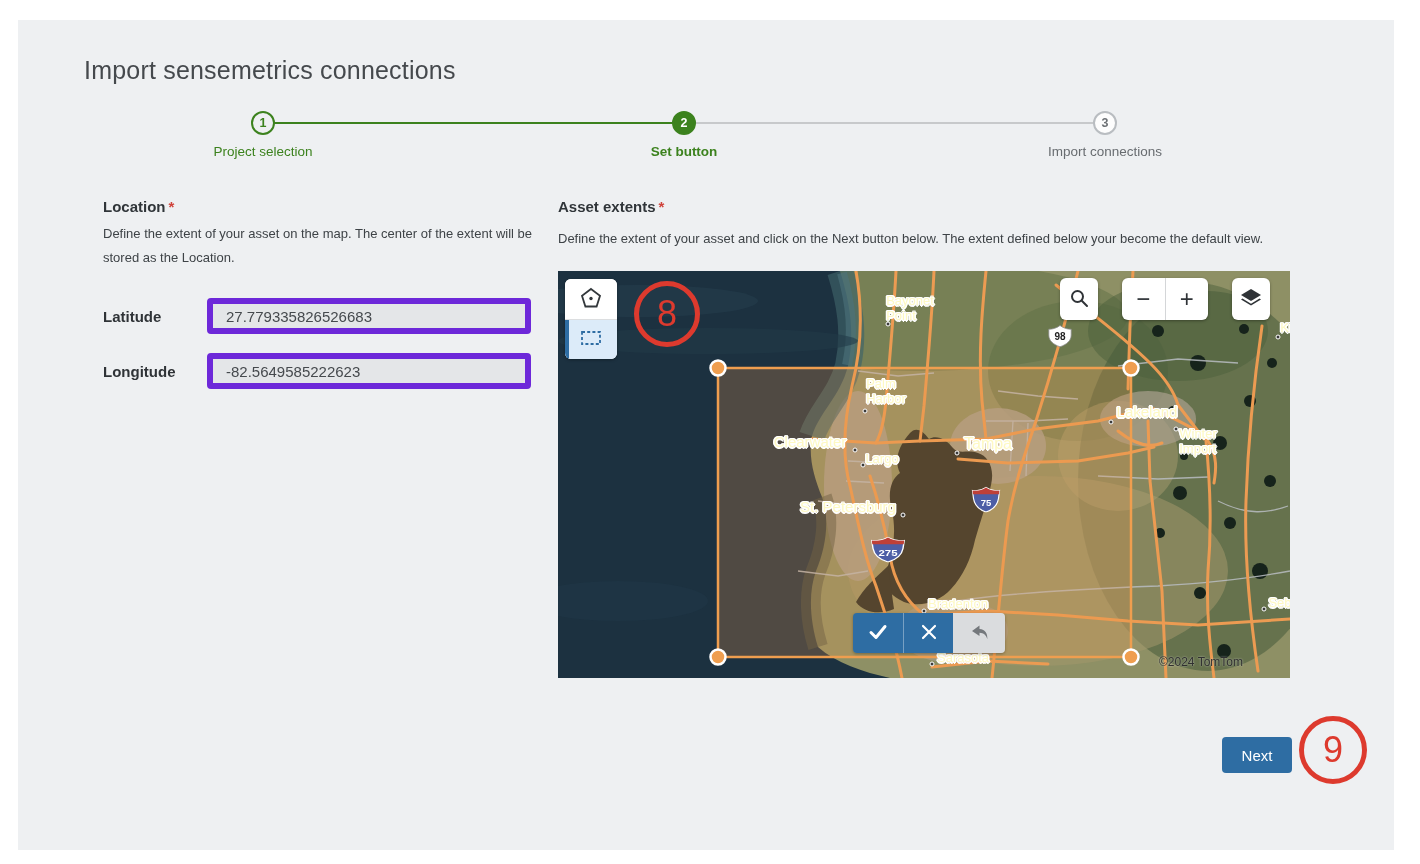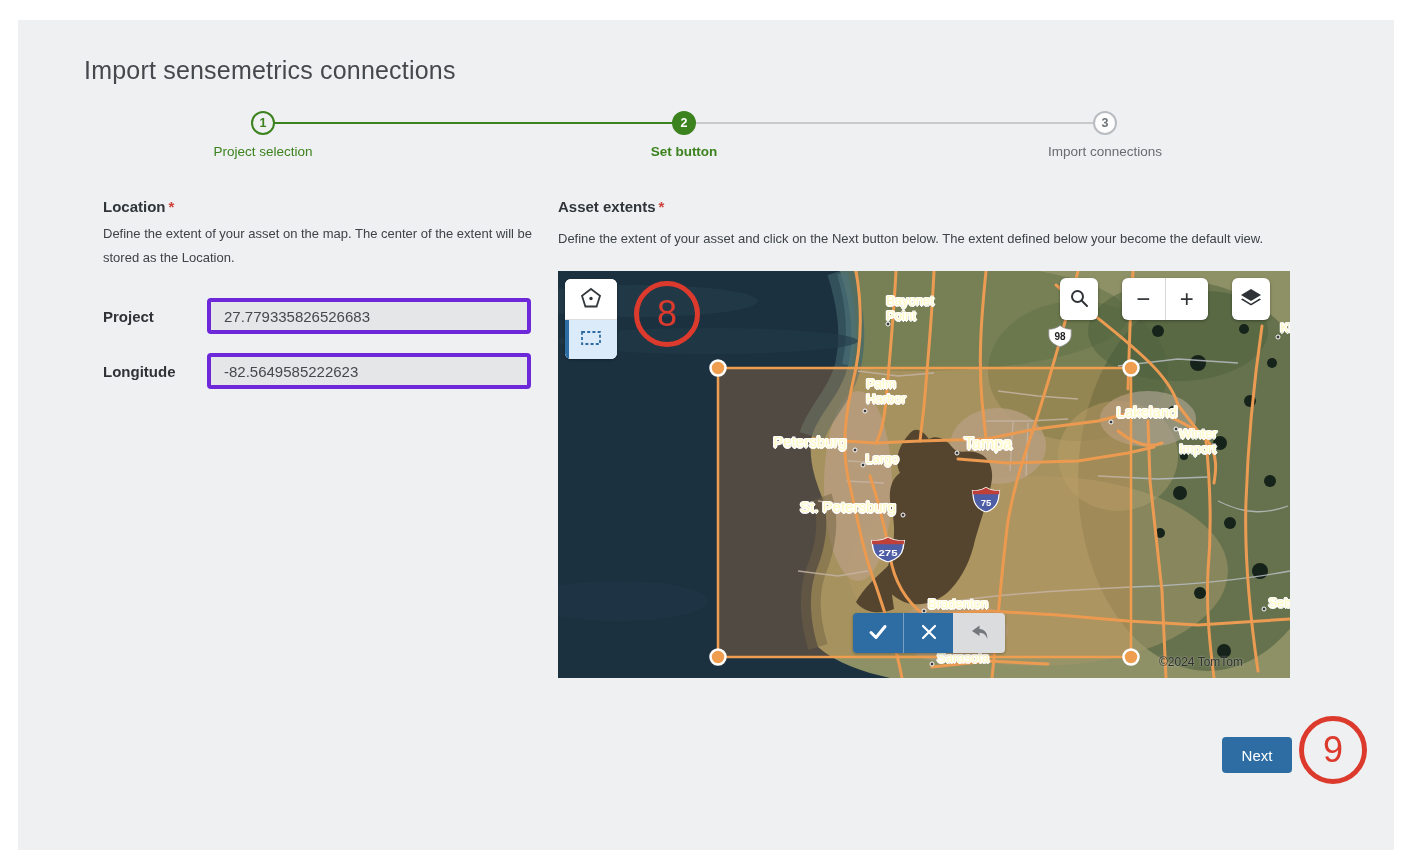--- a/index.html
+++ b/index.html
@@ -28,21 +28,21 @@
   .step-label.pending { color:#686c70; }
 
   
   .sec-heading { position:absolute; font-size:15px; font-weight:700; color:#303539; }
   .req { color:#cf423b; margin-left:3px; font-weight:700; }
   .sec-desc { position:absolute; font-size:13px; color:#3e4347; line-height:24px; }
 
   
   .field-row { position:absolute; left:85px; height:36px; display:flex; align-items:center; }
   .field-label { width:104px; font-size:15px; font-weight:700; color:#2f3337; }
-  .field-input { width:324px; height:36px; background:#e4e6e8; border:4px solid #6d28d9;
+  .field-input { width:324px; height:36px; background:#e4e6e8; border:6px solid #6d28d9;
                  border-radius:4px; color:#45494d; font-size:15px; padding:0 13px;
                  font-family:"Liberation Sans", sans-serif; }
 
   
   .map { position:absolute; left:540px; top:251px; width:732px; height:407px;
          overflow:hidden; background:#1c3140; }
   .map svg.terrain { position:absolute; left:0; top:0; }
   .extent-layer { position:absolute; left:0; top:0; z-index:2; }
 
   .map-label { position:absolute; z-index:3; transform:translateX(-50%); 
@@ -121,21 +121,21 @@
       </div>
     <div class="step-label pending" style="left:967px;">Import connections</div>
   </div>
 
   <div class="sec-heading" style="left:85px;top:178px;">
     <span>Location</span><span class="req">*</span>
   </div>
   <div class="sec-desc" style="left:85px;top:202px;width:452px;">Define the extent of your asset on the map. The center of the extent will be stored as the Location.</div>
 
   <div class="field-row" style="top:278px;">
-    <div class="field-label">Project</div>
+    <div class="field-label">Latitude</div>
     <input class="field-input" readonly="" value="27.779335826526683" style="">
   </div>
   <div class="field-row" style="top:333px;">
     <div class="field-label">Longitude</div>
     <input class="field-input" readonly="" value="-82.5649585222623" style="">
   </div>
 
   <div class="sec-heading" style="left:540px;top:178px;">
     <span>Asset extents</span><span class="req">*</span>
   </div>
@@ -239,21 +239,21 @@
           <div>Bayonet</div>
           <div>Point</div>
         </div>
         <div class="map-dot" style="left: 330px; top: 53px;"></div>
         <div class="map-label" style="left: 328px; top: 105px; font-size: 13px;">
           <div>Palm</div>
           <div>Harbor</div>
         </div>
         <div class="map-dot" style="left: 307px; top: 140px;"></div>
         <div class="map-label" style="left: 252px; top: 162px; font-size: 15px;">
-          <div>Petersburg</div>
+          <div>Clearwater</div>
         </div>
         <div class="map-dot" style="left: 297px; top: 179px;"></div>
         <div class="map-label" style="left: 324px; top: 180px; font-size: 13px;">
           <div>Largo</div>
         </div>
         <div class="map-dot" style="left: 305px; top: 194px;"></div>
         <div class="map-label" style="left: 430px; top: 164px; font-size: 16px;">
           <div>Tampa</div>
         </div>
         <div class="map-dot" style="left: 399px; top: 182px;"></div>

